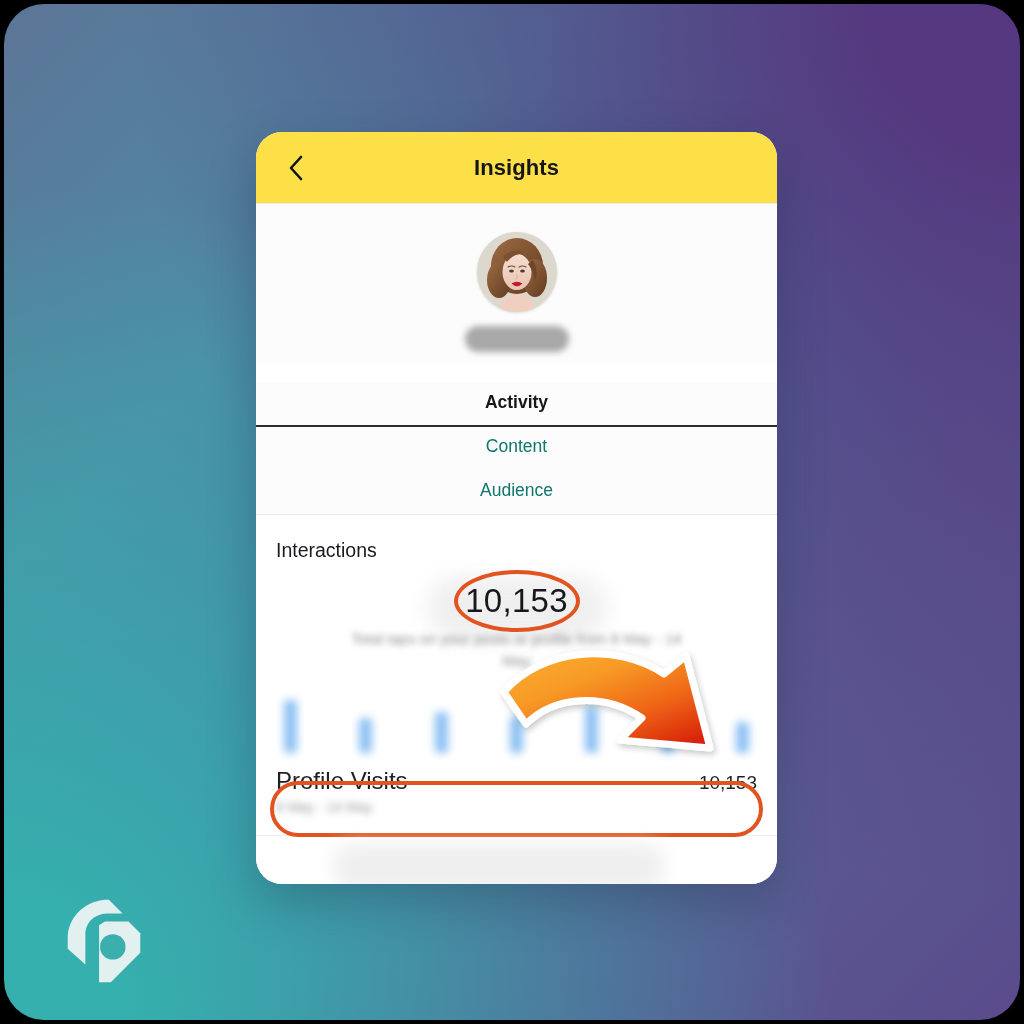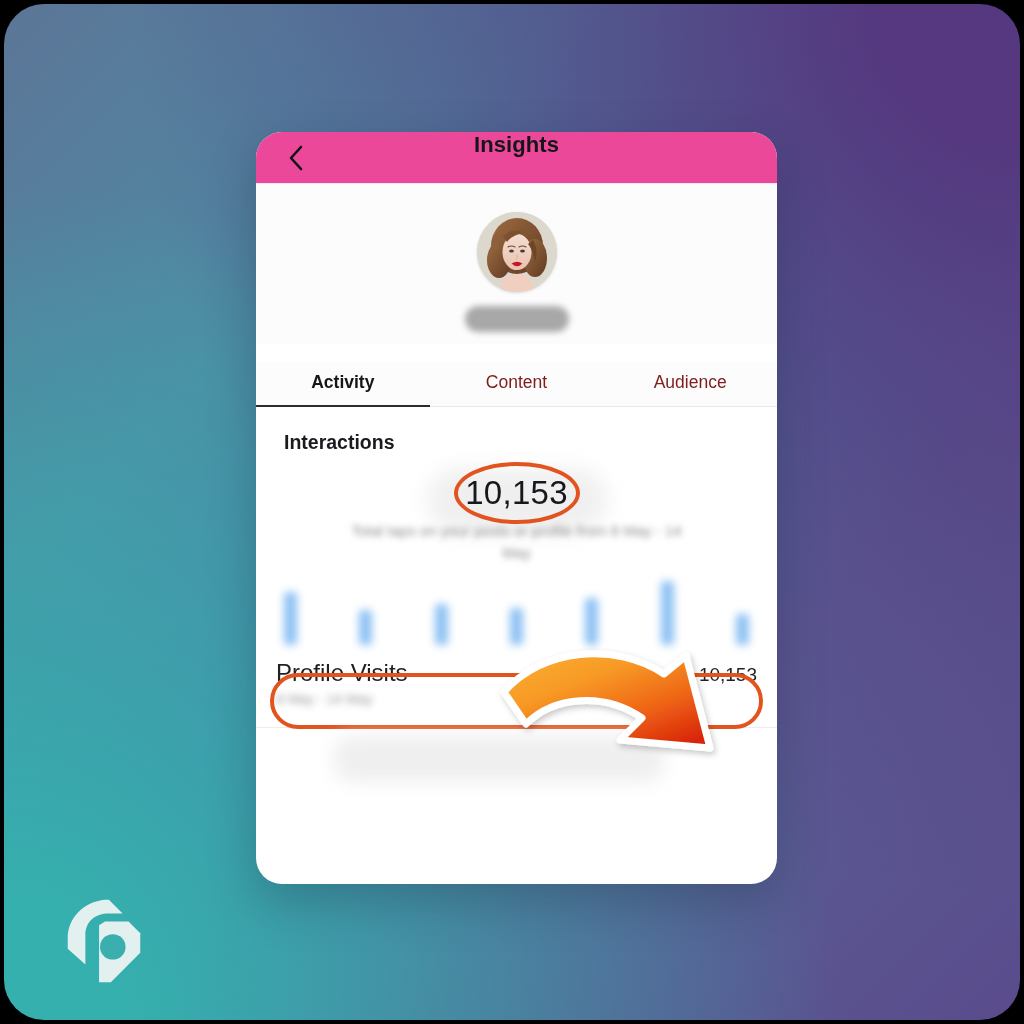--- a/index.html
+++ b/index.html
@@ -38,24 +38,25 @@
     width: 521px; height: 752px;
     background: #ffffff;
     border-radius: 26px;
     overflow: hidden;
     box-shadow: 0 18px 48px rgba(20,30,50,.26);
   }
 
   
   #header {
     position: relative;
-    height: 52px;
-    background: #ec4899;
+    height: 72px;
+    background: #fde047;
     border-bottom: 1px solid #ececec;
     display: flex;
+    align-items: center;
   }
   #back-chevron {
     position: absolute;
     left: 22px; top: 50%;
     transform: translateY(-50%);
     width: 34px; height: 34px;
     display: flex; align-items: center; justify-content: center;
     cursor: pointer;
   }
   #back-chevron svg { display: block; }
@@ -93,50 +94,51 @@
     background: #a8a8a8;
     filter: blur(3.2px);
   }
 
   
   #tabs {
     display: flex;
     background: #fcfcfc;
     border-bottom: 1px solid #e9e9e9;
     margin-top: 18px;
+    flex-direction: column;
   }
   .tab {
     flex: 1;
     text-align: center;
     padding: 10px 0 13px;
     font-size: 17.5px;
-    color: #7f1d1d;
+    color: #0f766e;
     cursor: pointer;
     position: relative;
   }
   .tab.active {
     color: #15161a;
     font-weight: 700;
   }
   .tab.active::after {
     content: "";
     position: absolute;
     left: 0; right: 0; bottom: -1px;
     height: 2.5px;
     background: #2c2c30;
   }
 
   
   #sections { background: #fff; }
 
   .section-title {
     font-size: 19.5px;
-    font-weight: 700;
+    font-weight: 400;
     color: #1a1b1f;
-    padding: 24px 20px 0 28px;
+    padding: 24px 20px 0 20px;
   }
 
   
   #interactions-body {
     position: relative;
     padding-top: 4px;
     text-align: center;
   }
   #blur-halo {
     position: absolute;

